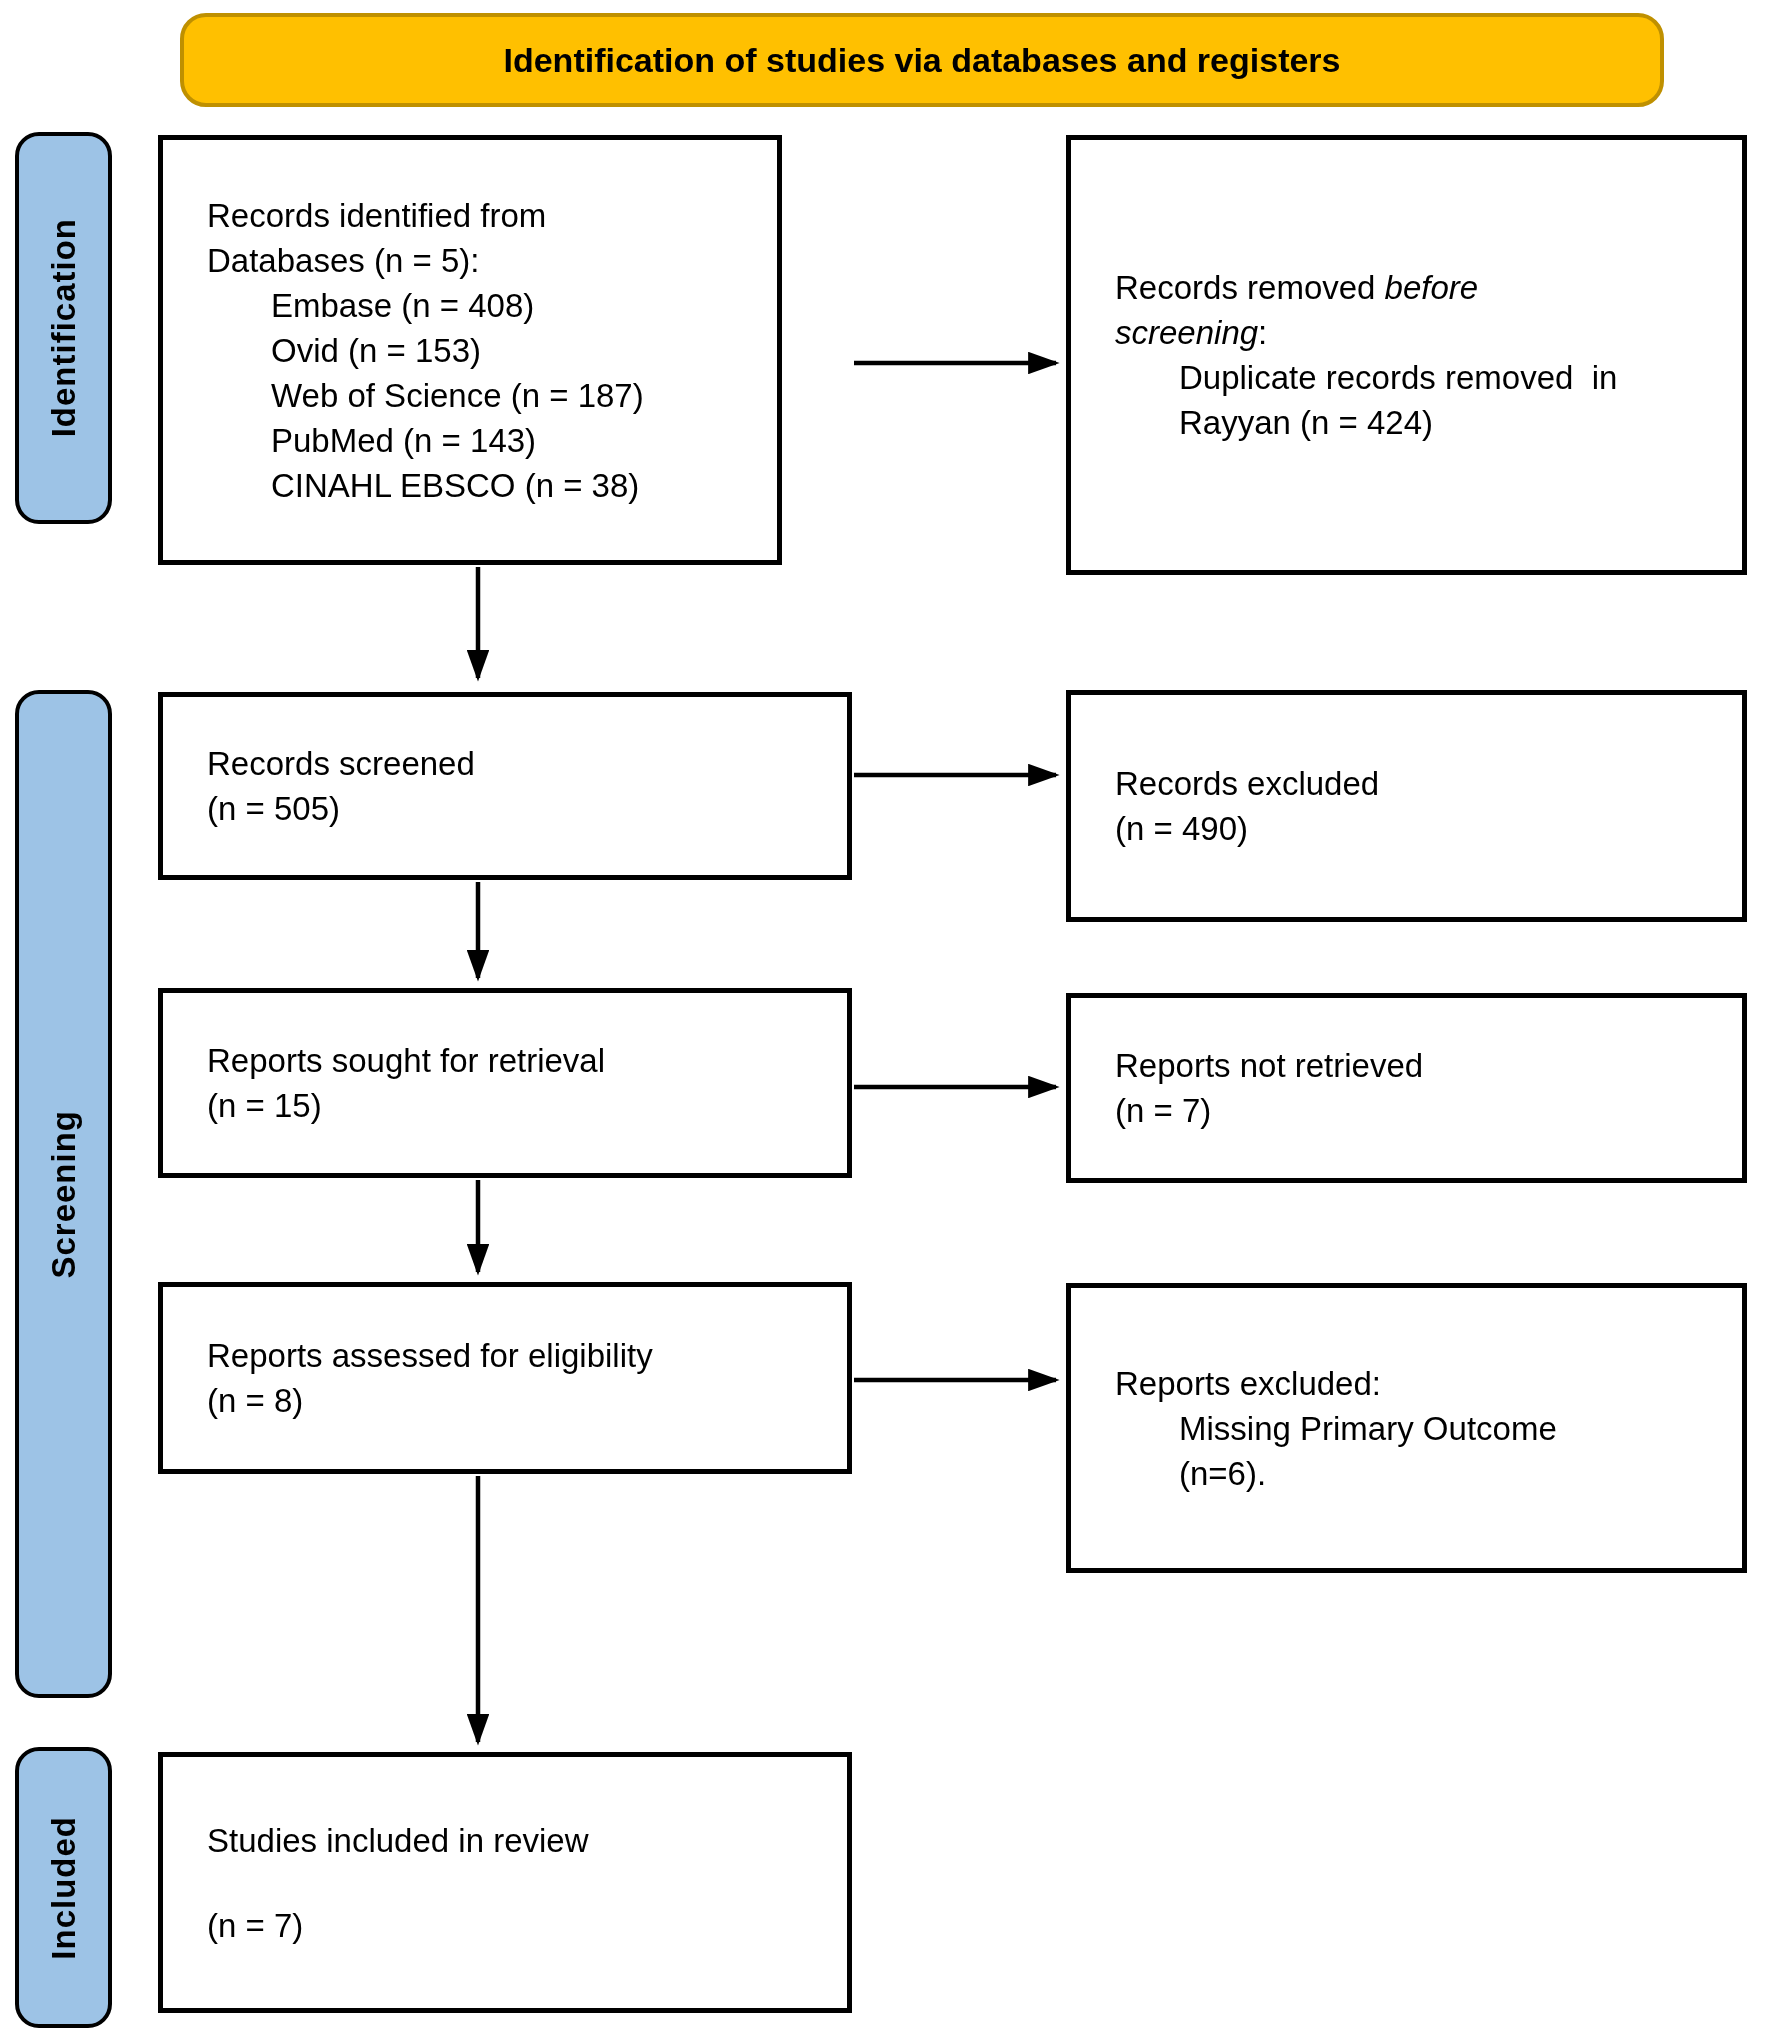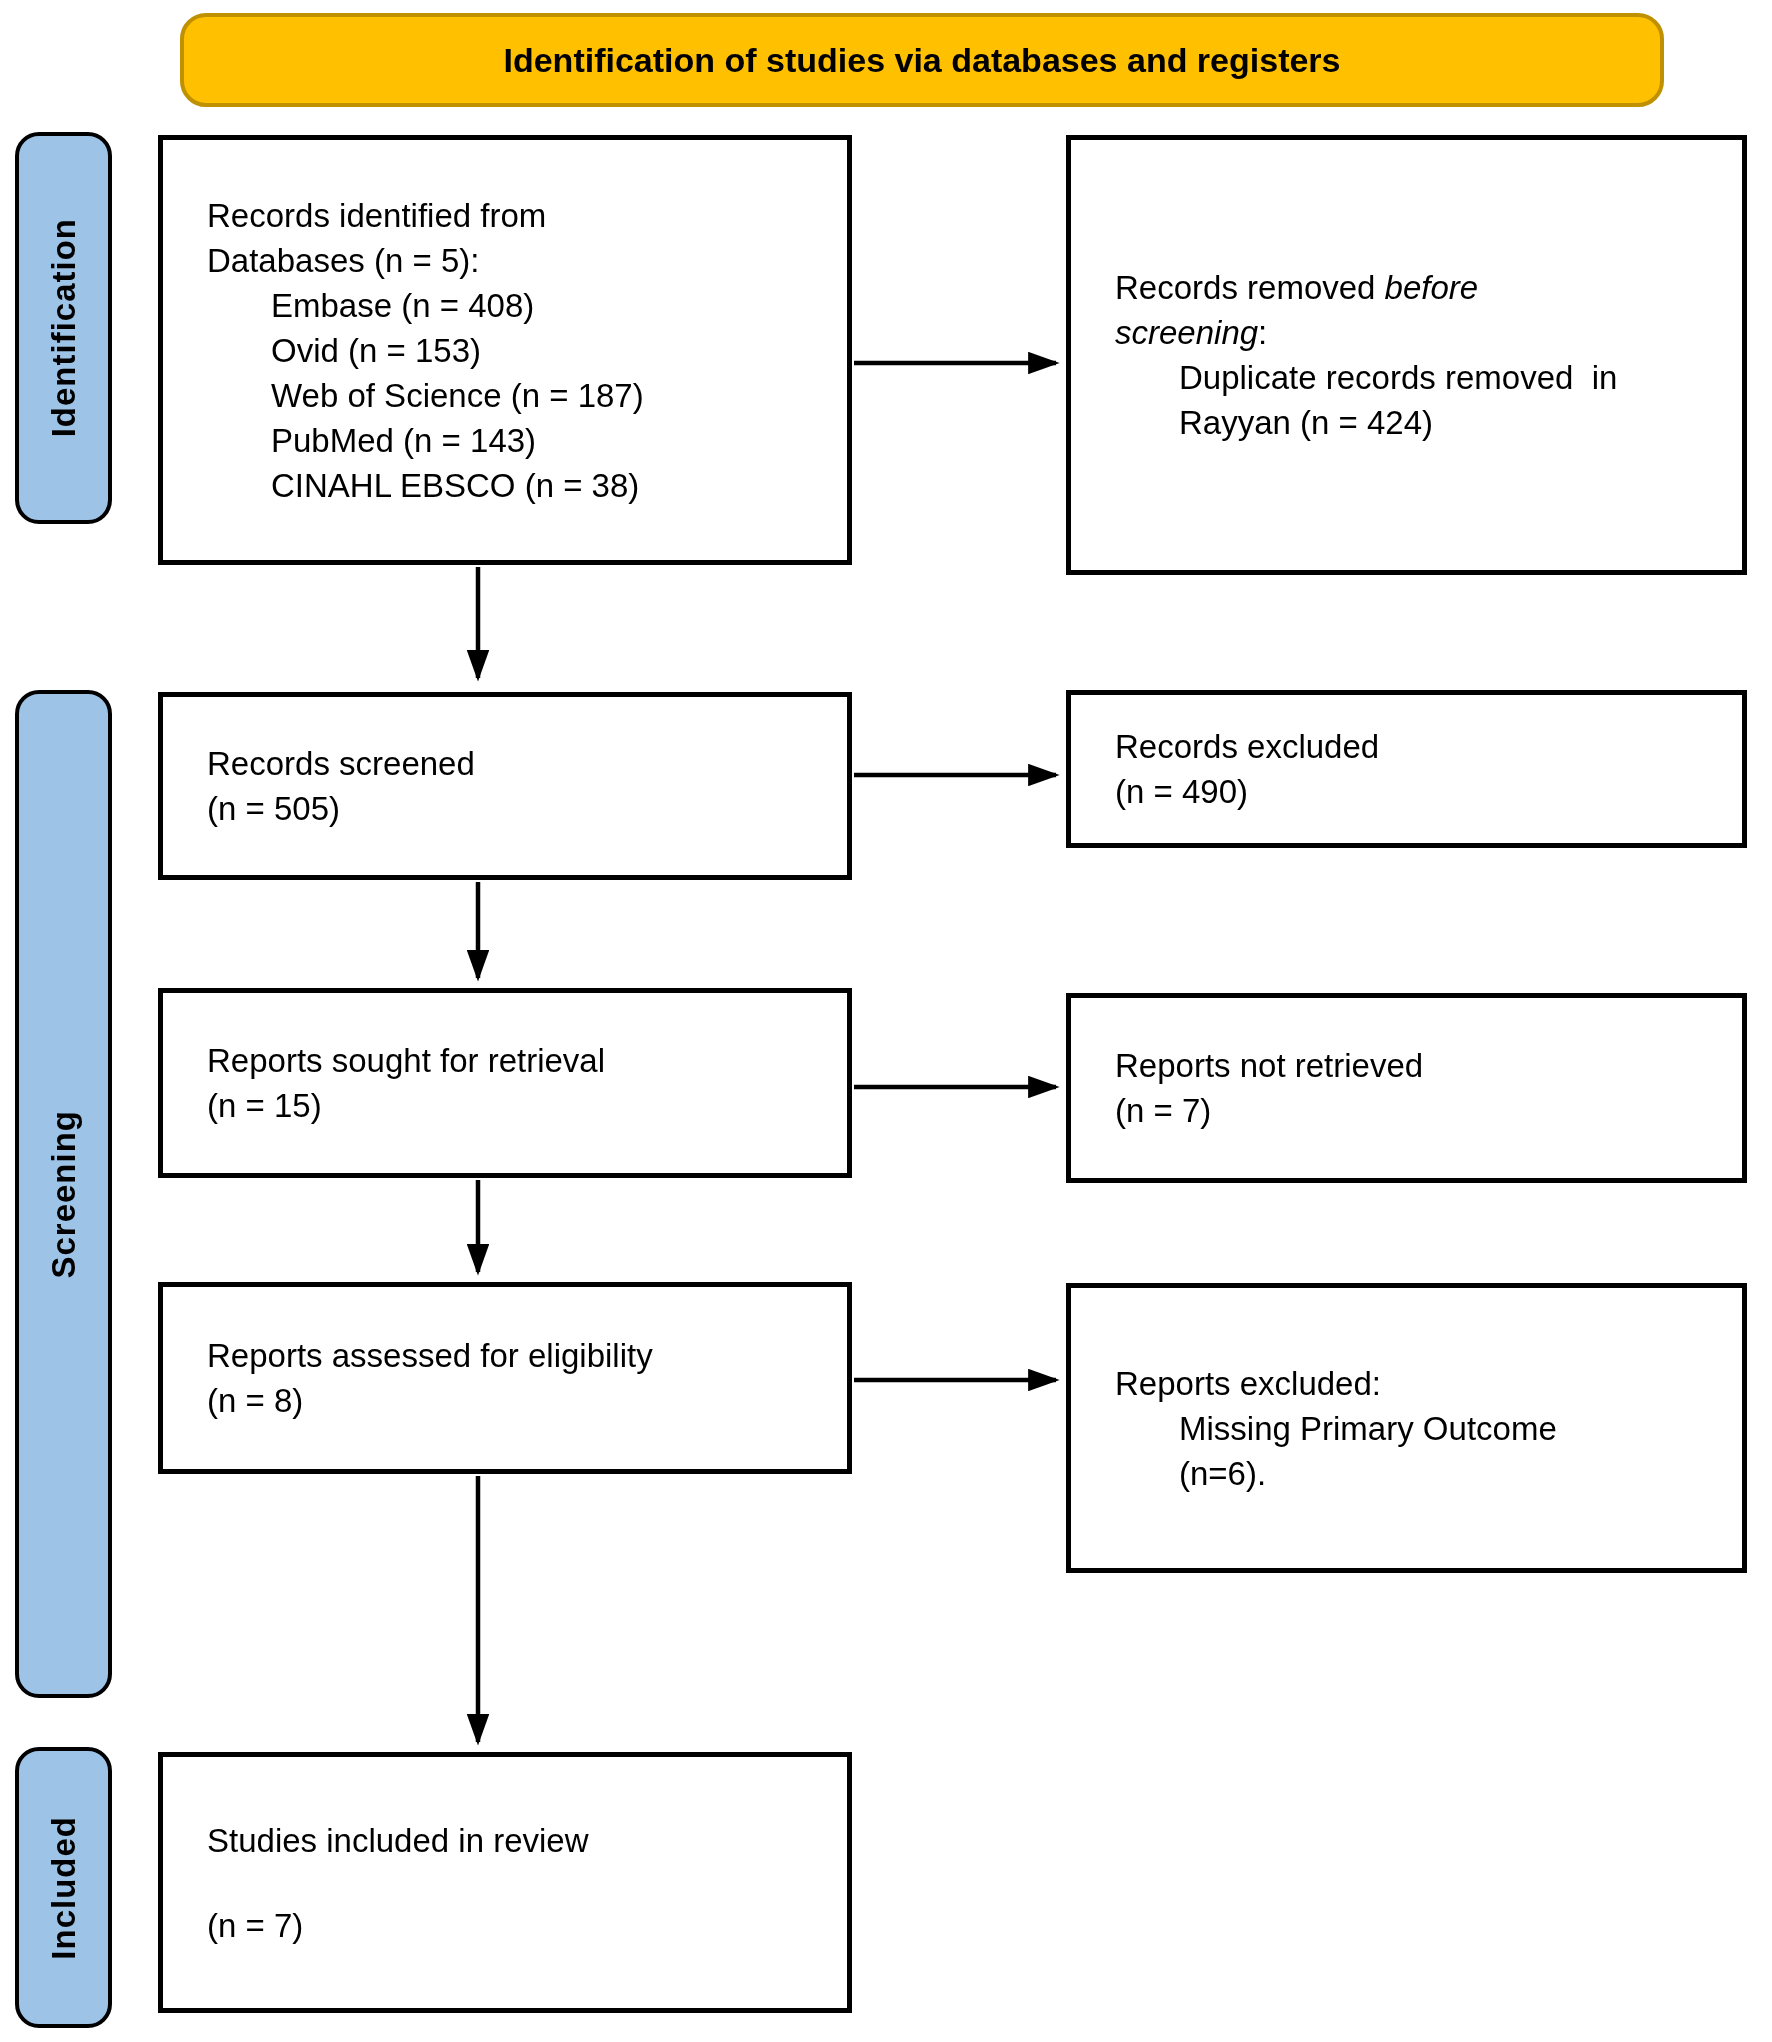--- a/index.html
+++ b/index.html
@@ -64,21 +64,21 @@
   <div class="side-label" style="top:132px; height:392px;">
     <span>Identification</span>
   </div>
   <div class="side-label" style="top:690px; height:1008px;">
     <span>Screening</span>
   </div>
   <div class="side-label" style="top:1747px; height:281px;">
     <span>Included</span>
   </div>
 
-  <div class="flowbox" style="left:158px; top:135px; width:694px; height:430px;">
+  <div class="flowbox" style="left:158px; top:135px; width:624px; height:430px;">
     <div class="line">Records identified from</div>
     <div class="line">Databases (n = 5):</div>
     <div class="line ind">Embase (n = 408)</div>
     <div class="line ind">Ovid (n = 153)</div>
     <div class="line ind">Web of Science (n = 187)</div>
     <div class="line ind">PubMed (n = 143)</div>
     <div class="line ind">CINAHL EBSCO (n = 38)</div>
   </div>
 
   <div class="flowbox" style="left:158px; top:692px; width:694px; height:188px;">
@@ -101,21 +101,21 @@
     <div class="line">(n = 7)</div>
   </div>
 
   <div class="flowbox" style="left:1066px; top:135px; width:681px; height:440px;">
     <div class="line"><span>Records removed </span><span class="it">before</span></div>
     <div class="line"><span class="it">screening</span><span>:</span></div>
     <div class="line ind">Duplicate records removed  in</div>
     <div class="line ind">Rayyan (n = 424)</div>
   </div>
 
-  <div class="flowbox" style="left:1066px; top:690px; width:681px; height:158px;">
+  <div class="flowbox" style="left:1066px; top:690px; width:681px; height:232px;">
     <div class="line">Records excluded</div>
     <div class="line">(n = 490)</div>
   </div>
 
   <div class="flowbox" style="left:1066px; top:993px; width:681px; height:190px;">
     <div class="line">Reports not retrieved</div>
     <div class="line">(n = 7)</div>
   </div>
 
   <div class="flowbox" style="left:1066px; top:1283px; width:681px; height:290px;">

